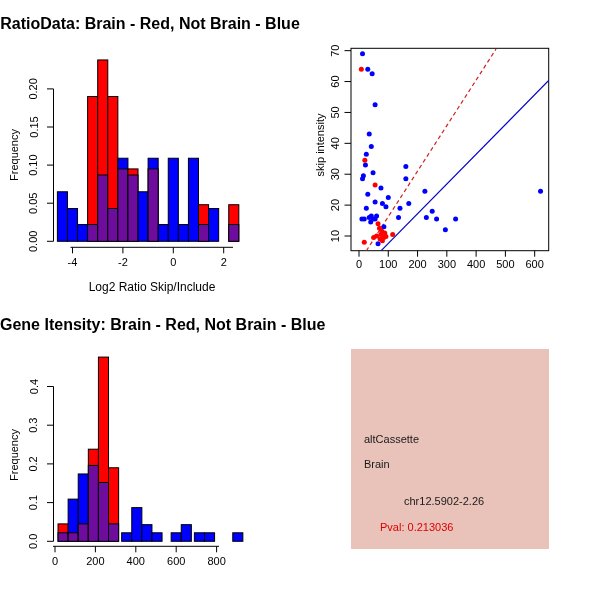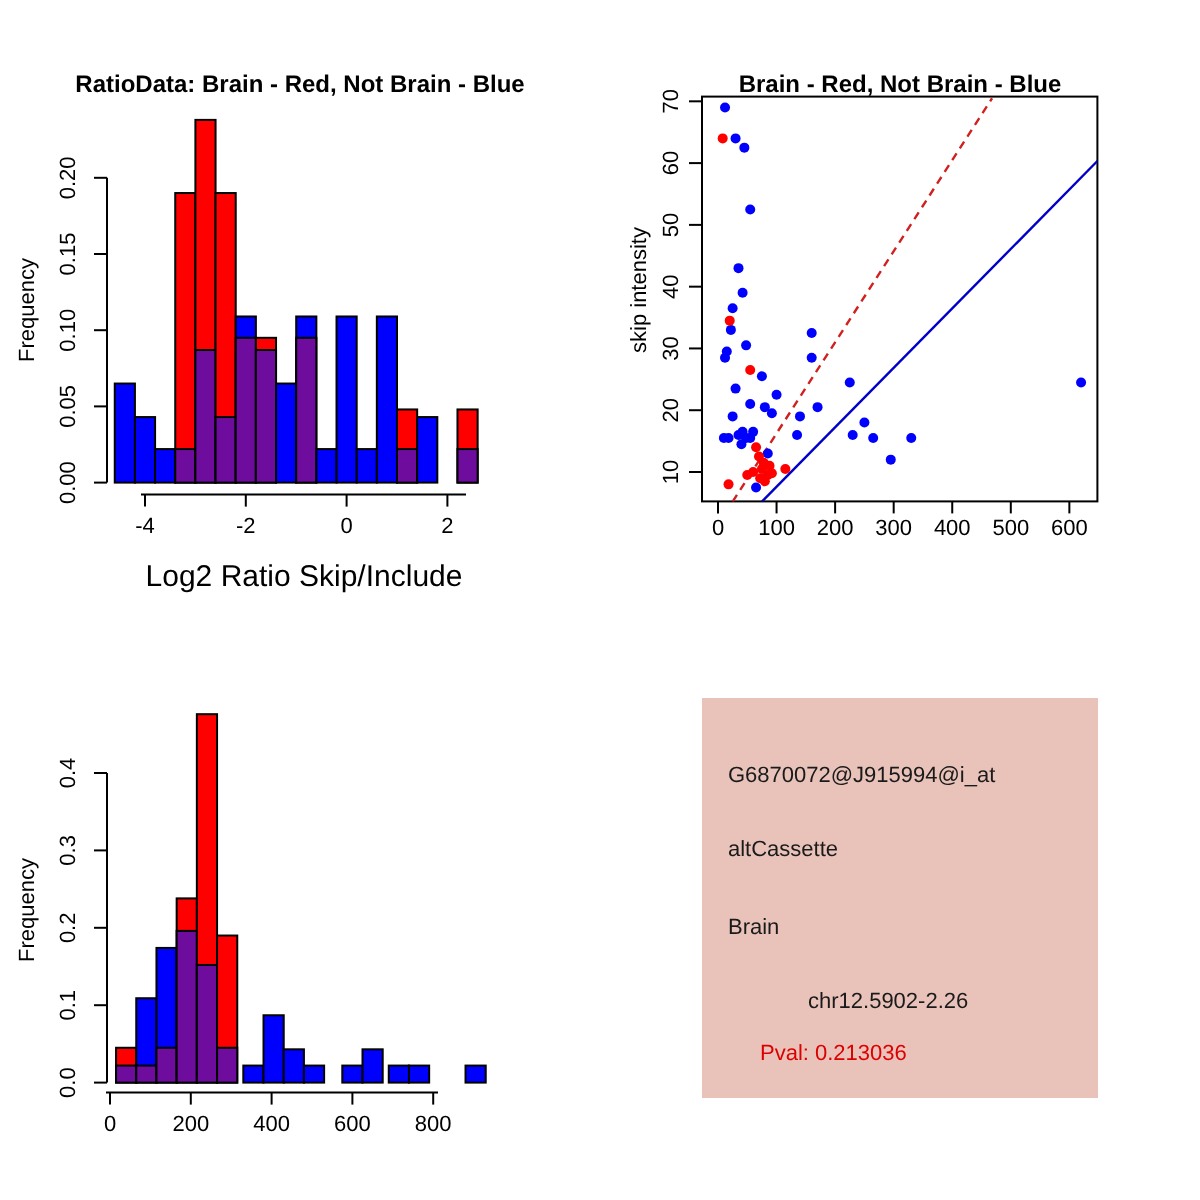--- a/index.html
+++ b/index.html
@@ -1,21 +1,21 @@
 <!DOCTYPE html>
 <html><head>
 <meta charset="utf-8">
 <style>
   html,body{margin:0;padding:0;background:#ffffff;}
   #app{position:relative;width:600px;height:600px;background:#ffffff;
        font-family:"Liberation Sans","DejaVu Sans",sans-serif;overflow:hidden;}
   #canvas{position:absolute;left:0;top:0;}
   svg text{font-family:"Liberation Sans","DejaVu Sans",sans-serif;fill:#000;}
-  .panel-title{position:absolute;font-size:12px;font-weight:bold;text-align:center;color:#000;white-space:nowrap;margin-top:20px;}
-  .axis-label{position:absolute;font-size:15px;text-align:center;color:#000;white-space:nowrap;}
+  .panel-title{position:absolute;font-size:16px;font-weight:bold;text-align:center;color:#000;white-space:nowrap;}
+  .axis-label{position:absolute;font-size:12px;text-align:center;color:#000;white-space:nowrap;}
   .axis-label-v{position:absolute;font-size:11px;color:#000;white-space:nowrap;
                 transform:translate(-50%,-50%) rotate(-90deg);}
   #info-box{position:absolute;left:351px;top:349px;width:198px;height:200px;}
   .info-line{position:absolute;left:13px;font-size:11px;white-space:nowrap;}
 </style>
 </head>
 <body>
 
 <div id="app">
 
@@ -199,26 +199,25 @@
       <line x1="351" y1="81.55000000000001" x2="344.5" y2="81.55000000000001" stroke="#000000"></line>
       <text x="339" y="81.55000000000001" font-size="11" text-anchor="middle" transform="rotate(-90,339,81.55000000000001)">60</text>
       <line x1="351" y1="50.66" x2="344.5" y2="50.66" stroke="#000000"></line>
       <text x="339" y="50.66" font-size="11" text-anchor="middle" transform="rotate(-90,339,50.66)">70</text>
     </svg>
 
   <div class="panel-title" style="left:0;top:15px;width:300px;">RatioData: Brain - Red, Not Brain - Blue</div>
   <div class="axis-label" style="left:2px;top:280px;width:300px;">Log2 Ratio Skip/Include</div>
   <div class="axis-label-v" style="left:14px;top:155px;">Frequency</div>
 
-  <div class="panel-title" style="left:300px;top:15px;width:300px;">Brain - Red, Not Brain - Blue</div>
   <div class="axis-label-v" style="left:320px;top:145px;">skip intensity</div>
 
+  <div class="panel-title" style="left:0;top:316px;width:300px;">Gene Itensity: Brain - Red, Not Brain - Blue</div>
   <div class="axis-label-v" style="left:14px;top:455px;">Frequency</div>
 
   <div id="info-box" style="background: rgb(233, 195, 186);">
-    <div class="info-line" style="top: 33px; color: rgb(26, 26, 26);">G6870072@J915994@i_at</div>
-    <div class="info-line" style="top: 70px; color: rgb(26, 26, 26);">altCassette</div>
+    <div class="info-line" style="top: 84px; color: rgb(26, 26, 26);">altCassette</div>
     <div class="info-line" style="top: 109px; color: rgb(26, 26, 26);">Brain</div>
     <div class="info-line" style="top: 146px; color: rgb(26, 26, 26); margin-left: 40px;">chr12.5902-2.26</div>
     <div class="info-line" style="top: 172px; color: rgb(221, 0, 0); padding-left: 16px;">Pval: 0.213036</div>
   </div>
 
 </div>
 
 </body></html>

